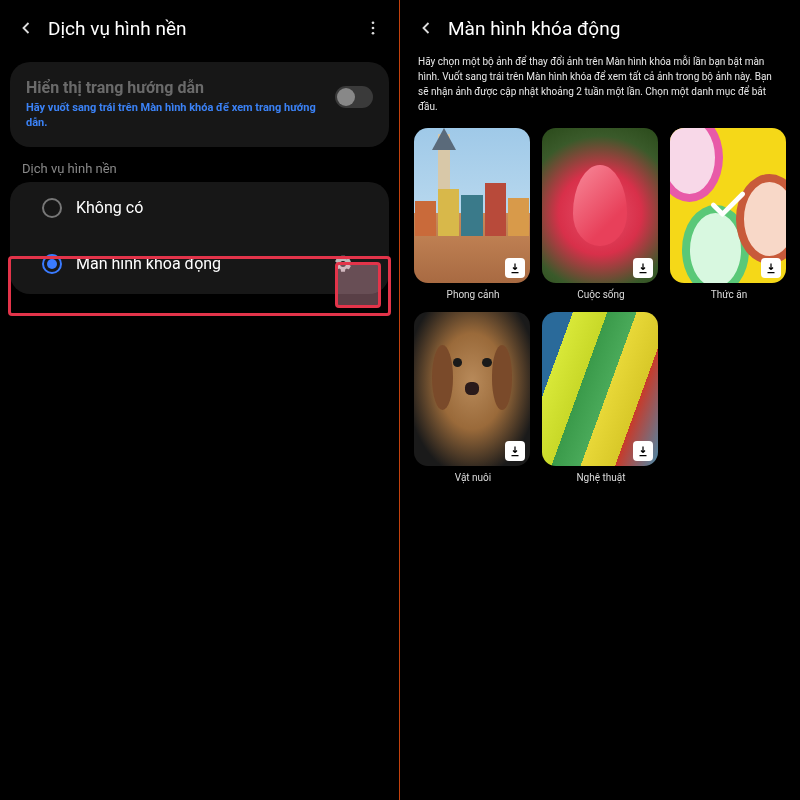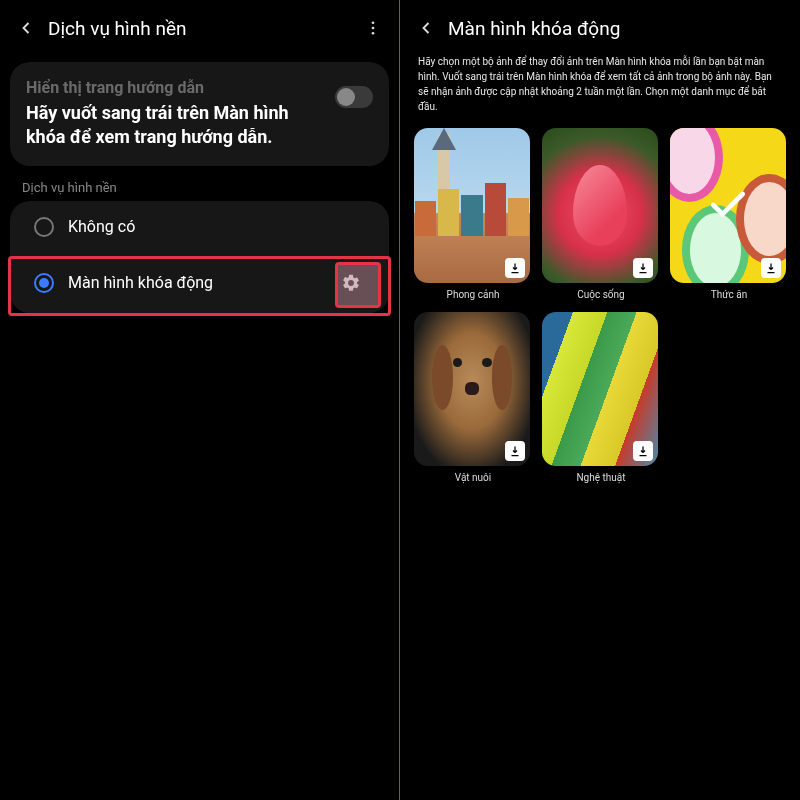--- a/index.html
+++ b/index.html
@@ -50,22 +50,22 @@
     gap: 10px;
     font-weight: bold;
   }
   .guide-text { flex: 1; }
   .guide-title {
     font-size: 16px;
     color: #6a6a6a;
     margin-bottom: 4px;
   }
   .guide-sub {
-    font-size: 18px;
-    color: #ffffff;
+    font-size: 11px;
+    color: #3b82f6;
     line-height: 1.35;
   }
   .toggle {
     width: 38px; height: 22px;
     background: #3a3a3a;
     border-radius: 11px;
     position: relative;
     margin-top: 8px;
     flex-shrink: 0;
   }
@@ -84,21 +84,21 @@
   }
   .radio-list {
     background: #171717;
     border-radius: 20px;
     margin: 0 10px;
     overflow: hidden;
   }
   .radio-row {
     display: flex;
     align-items: center;
-    padding: 16px 24px;
+    padding: 16px 32px;
     gap: 14px;
     position: relative;
   }
   .radio {
     width: 20px; height: 20px;
     border: 2px solid #777;
     border-radius: 50%;
     flex-shrink: 0;
     position: relative;
   }

